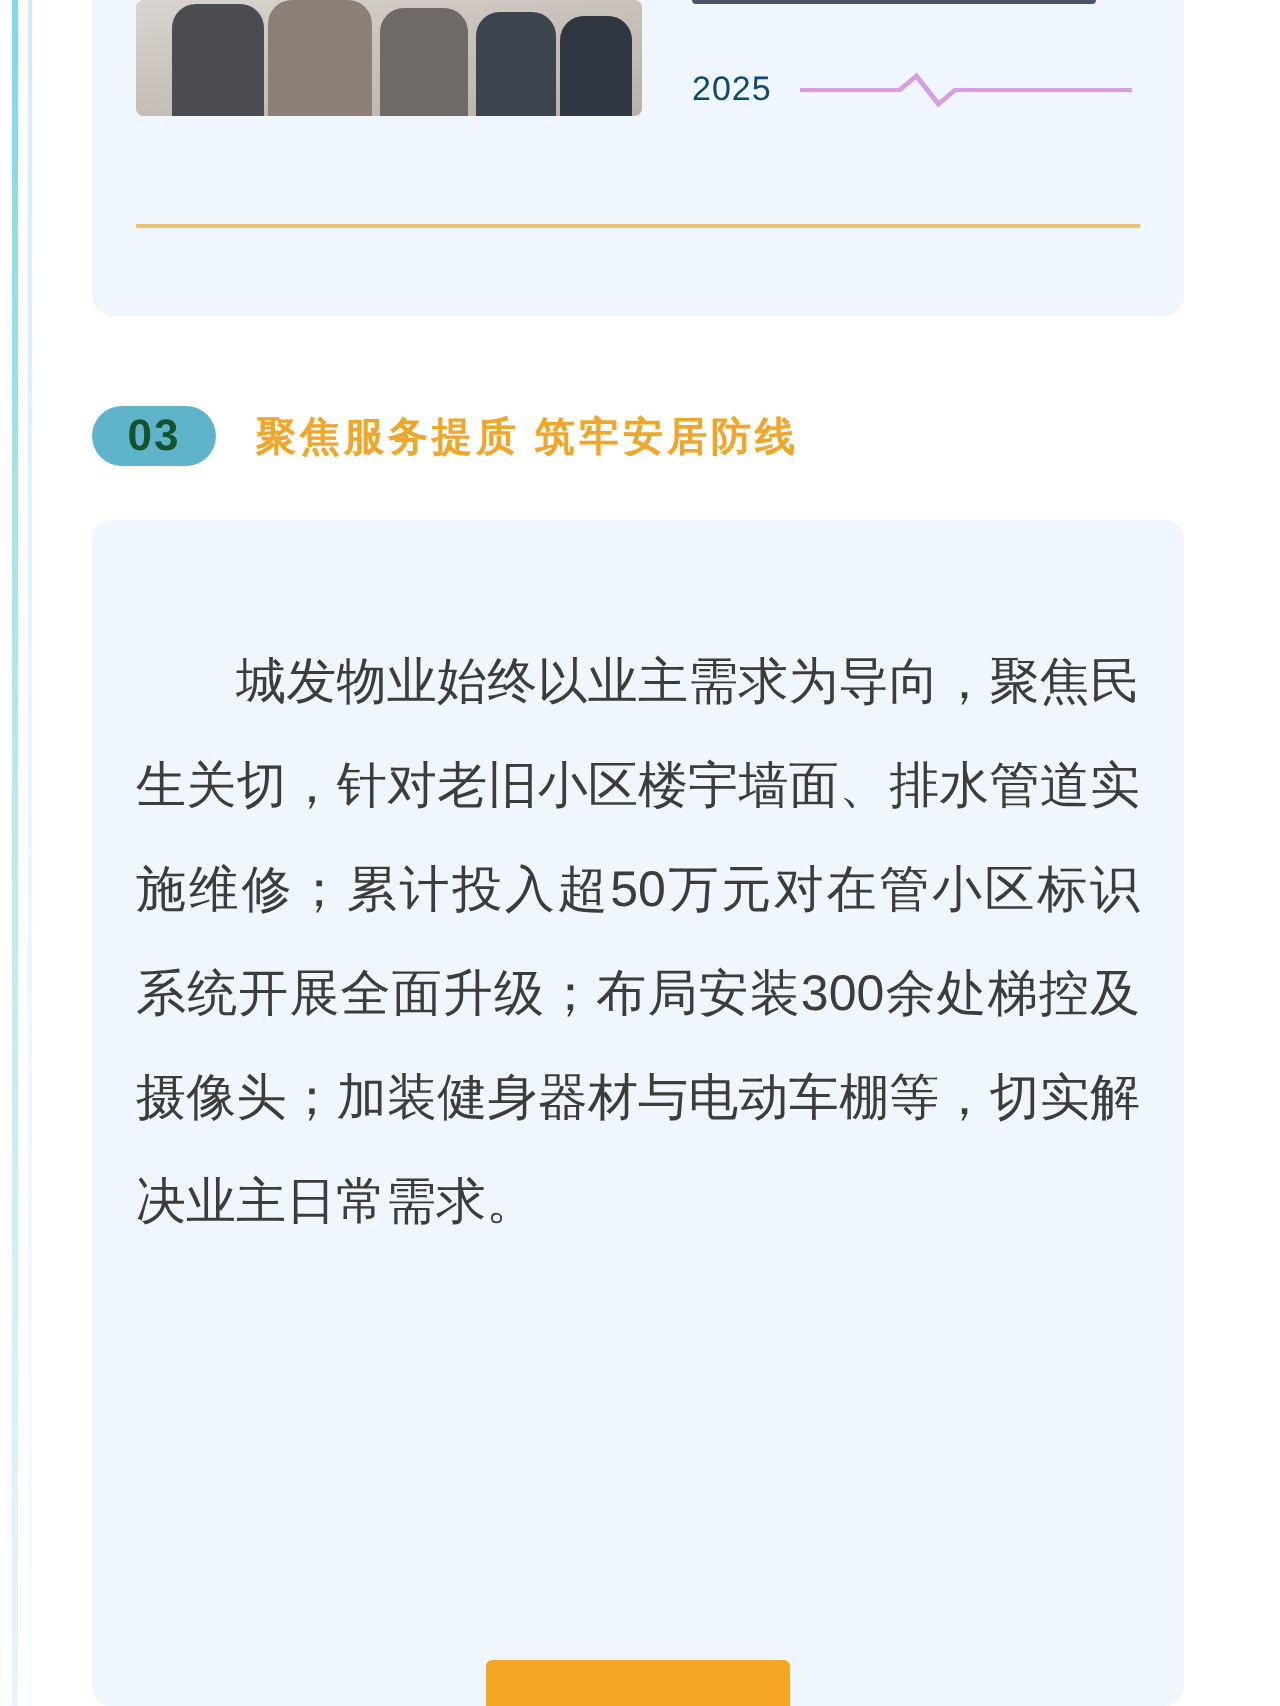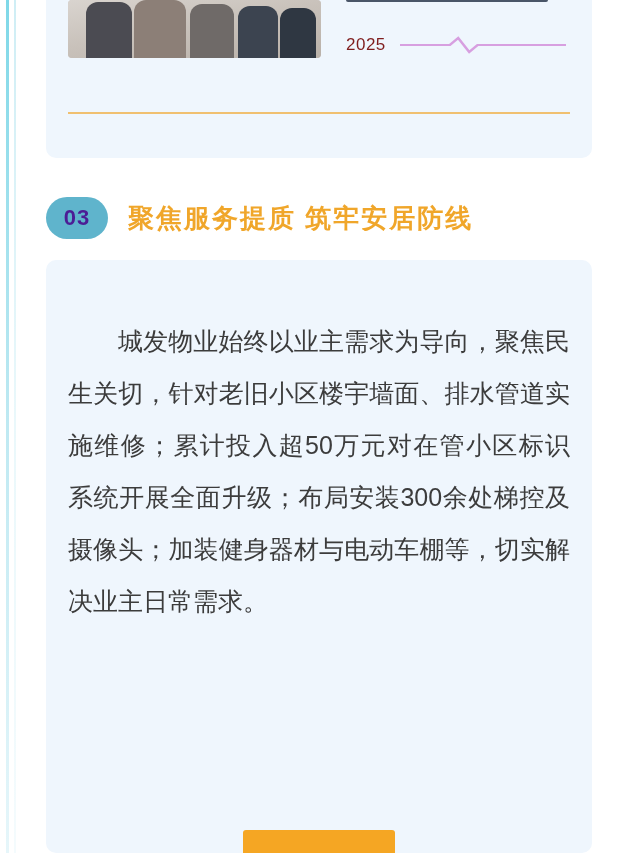--- a/index.html
+++ b/index.html
@@ -80,21 +80,21 @@
     position: absolute;
     left: 300px;
     top: 170px;
     width: 220px;
     height: 30px;
     display: flex;
     align-items: center;
     gap: 14px;
   }
   .year-label {
-    color: #7f1d1d;
+    color: #0c4a6e;
     font-size: 17px;
     letter-spacing: .5px;
   }
   .pulse {
     flex: 1;
     height: 18px;
   }
   .divider-line {
     position: absolute;
     left: 22px;
@@ -109,35 +109,35 @@
     position: absolute;
     left: 46px;
     top: 194px;
     width: 546px;
     height: 48px;
     display: flex;
     align-items: center;
   }
   .sec-num {
     width: 62px;
-    height: 42px;
+    height: 30px;
     border-radius: 23px;
     background: #5fb4cc;
-    color: #4c1d95;
+    color: #14532d;
     font-size: 22px;
     font-weight: bold;
     display: flex;
     align-items: center;
     justify-content: center;
     letter-spacing: 1px;
   }
   .sec-title {
     margin-left: 20px;
     color: #f0a62a;
-    font-size: 26px;
+    font-size: 20px;
     font-weight: bold;
     letter-spacing: 2px;
     white-space: nowrap;
   }
 
   
   .card-body {
     position: absolute;
     left: 46px;
     top: 260px;

